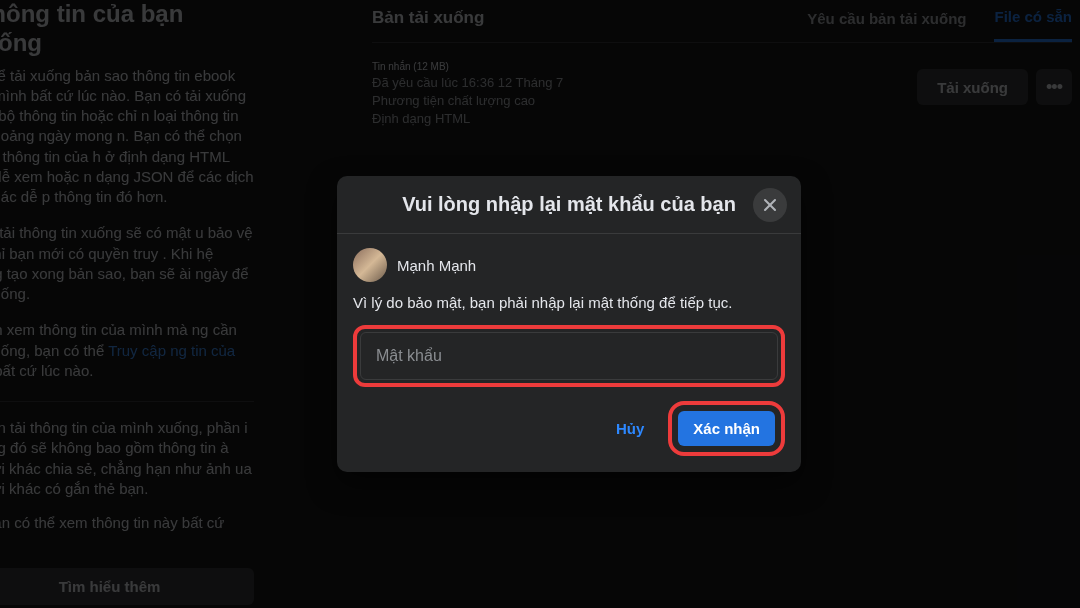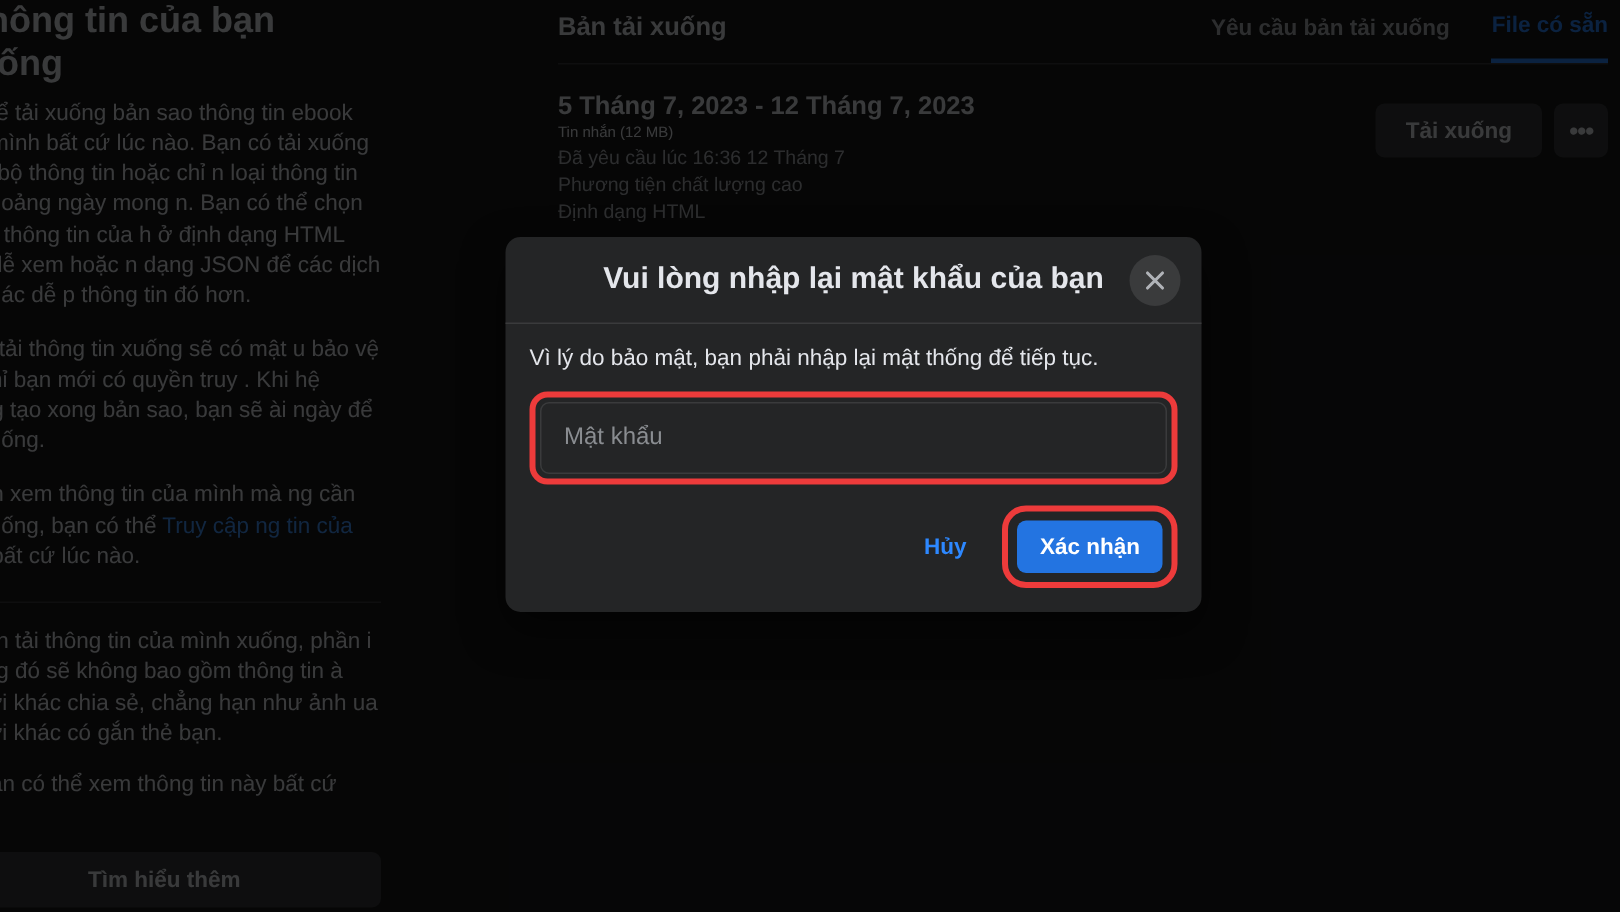--- a/index.html
+++ b/index.html
@@ -158,21 +158,21 @@
       cursor: pointer;
       display: flex;
       align-items: center;
       justify-content: center;
       font-size: 18px;
       letter-spacing: -1px;
     }
     .modal {
       position: absolute;
       left: 337px;
-      top: 158px;
+      top: 176px;
       width: 464px;
       background: #242526;
       border-radius: 10px;
       z-index: 20;
       box-shadow: 0 12px 28px rgba(0,0,0,0.5);
     }
     .modal-header {
       display: flex;
       align-items: center;
       justify-content: center;
@@ -297,21 +297,20 @@
 <div class="main-content">
   <div class="tabs-header">
     <div class="tabs-title">Bản tải xuống</div>
     <div class="tabs-right">
       <div class="tab">Yêu cầu bản tải xuống</div>
       <div class="tab active">File có sẵn</div>
     </div>
   </div>
   <div class="download-item">
     <div class="download-details">
-      <div class="download-title">5 Tháng 7, 2023 - 12 Tháng 7, 2023</div>
       <div class="download-sub">Tin nhắn (12 MB)</div>
       <div class="download-meta">Đã yêu cầu lúc 16:36 12 Tháng 7</div>
       <div class="download-meta">Phương tiện chất lượng cao</div>
       <div class="download-meta">Định dạng HTML</div>
     </div>
     <div class="download-actions">
       <button class="dl-btn">Tải xuống</button>
       <button class="more-btn">•••</button>
     </div>
   </div>
@@ -323,20 +322,24 @@
   <div class="modal-header">
     <div class="modal-title">Vui lòng nhập lại mật khẩu của bạn</div>
     <button class="modal-close">
       <svg width="20" height="20" viewBox="0 0 24 24" fill="none" stroke="currentColor" stroke-width="2.5" stroke-linecap="round">
           <line x1="18" y1="6" x2="6" y2="18"></line>
           <line x1="6" y1="6" x2="18" y2="18"></line>
         </svg>
     </button>
   </div>
   <div class="modal-body">
+    <div class="user-row">
+      <div class="avatar"></div>
+      <div class="user-name">Mạnh Mạnh</div>
+    </div>
     <div class="modal-desc">Vì lý do bảo mật, bạn phải nhập lại mật thống để tiếp tục.</div>
     <div class="password-wrap">
       <input type="password" class="password-input" placeholder="Mật khẩu" style="">
     </div>
     <div class="modal-actions">
       <button class="cancel-btn">Hủy</button>
       <div class="confirm-wrap">
         <button class="confirm-btn">Xác nhận</button>
       </div>
     </div>

